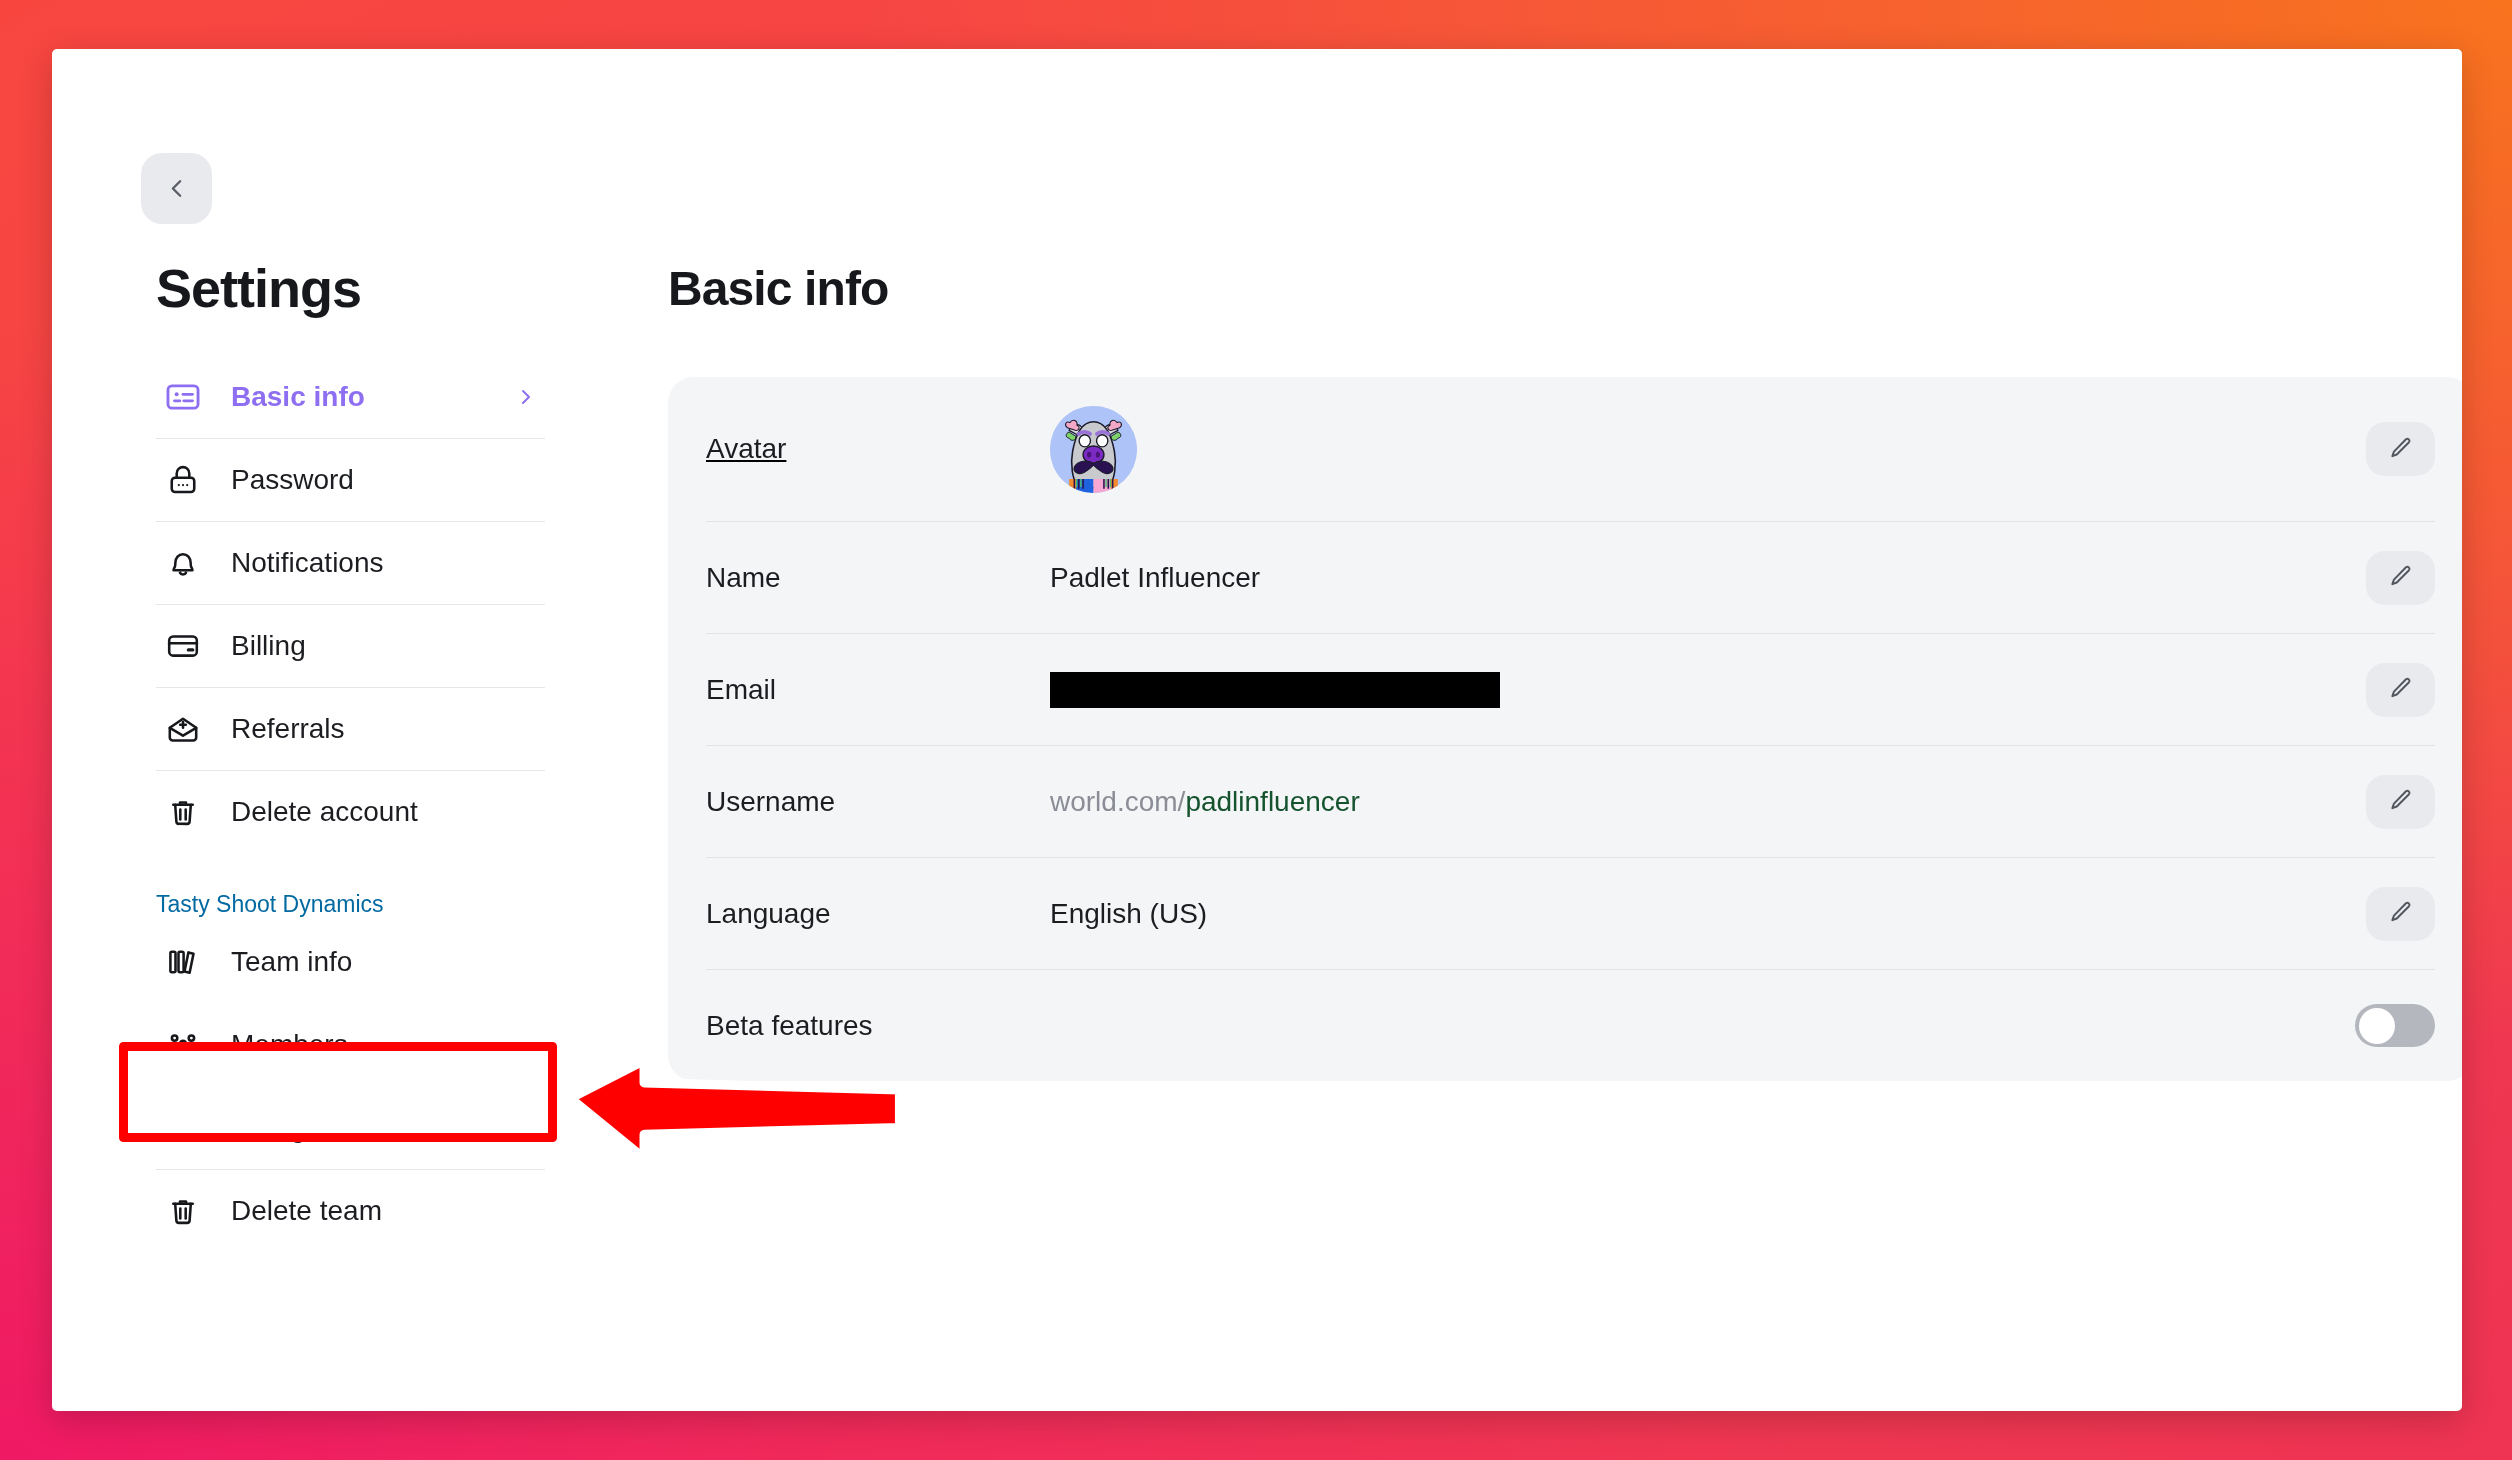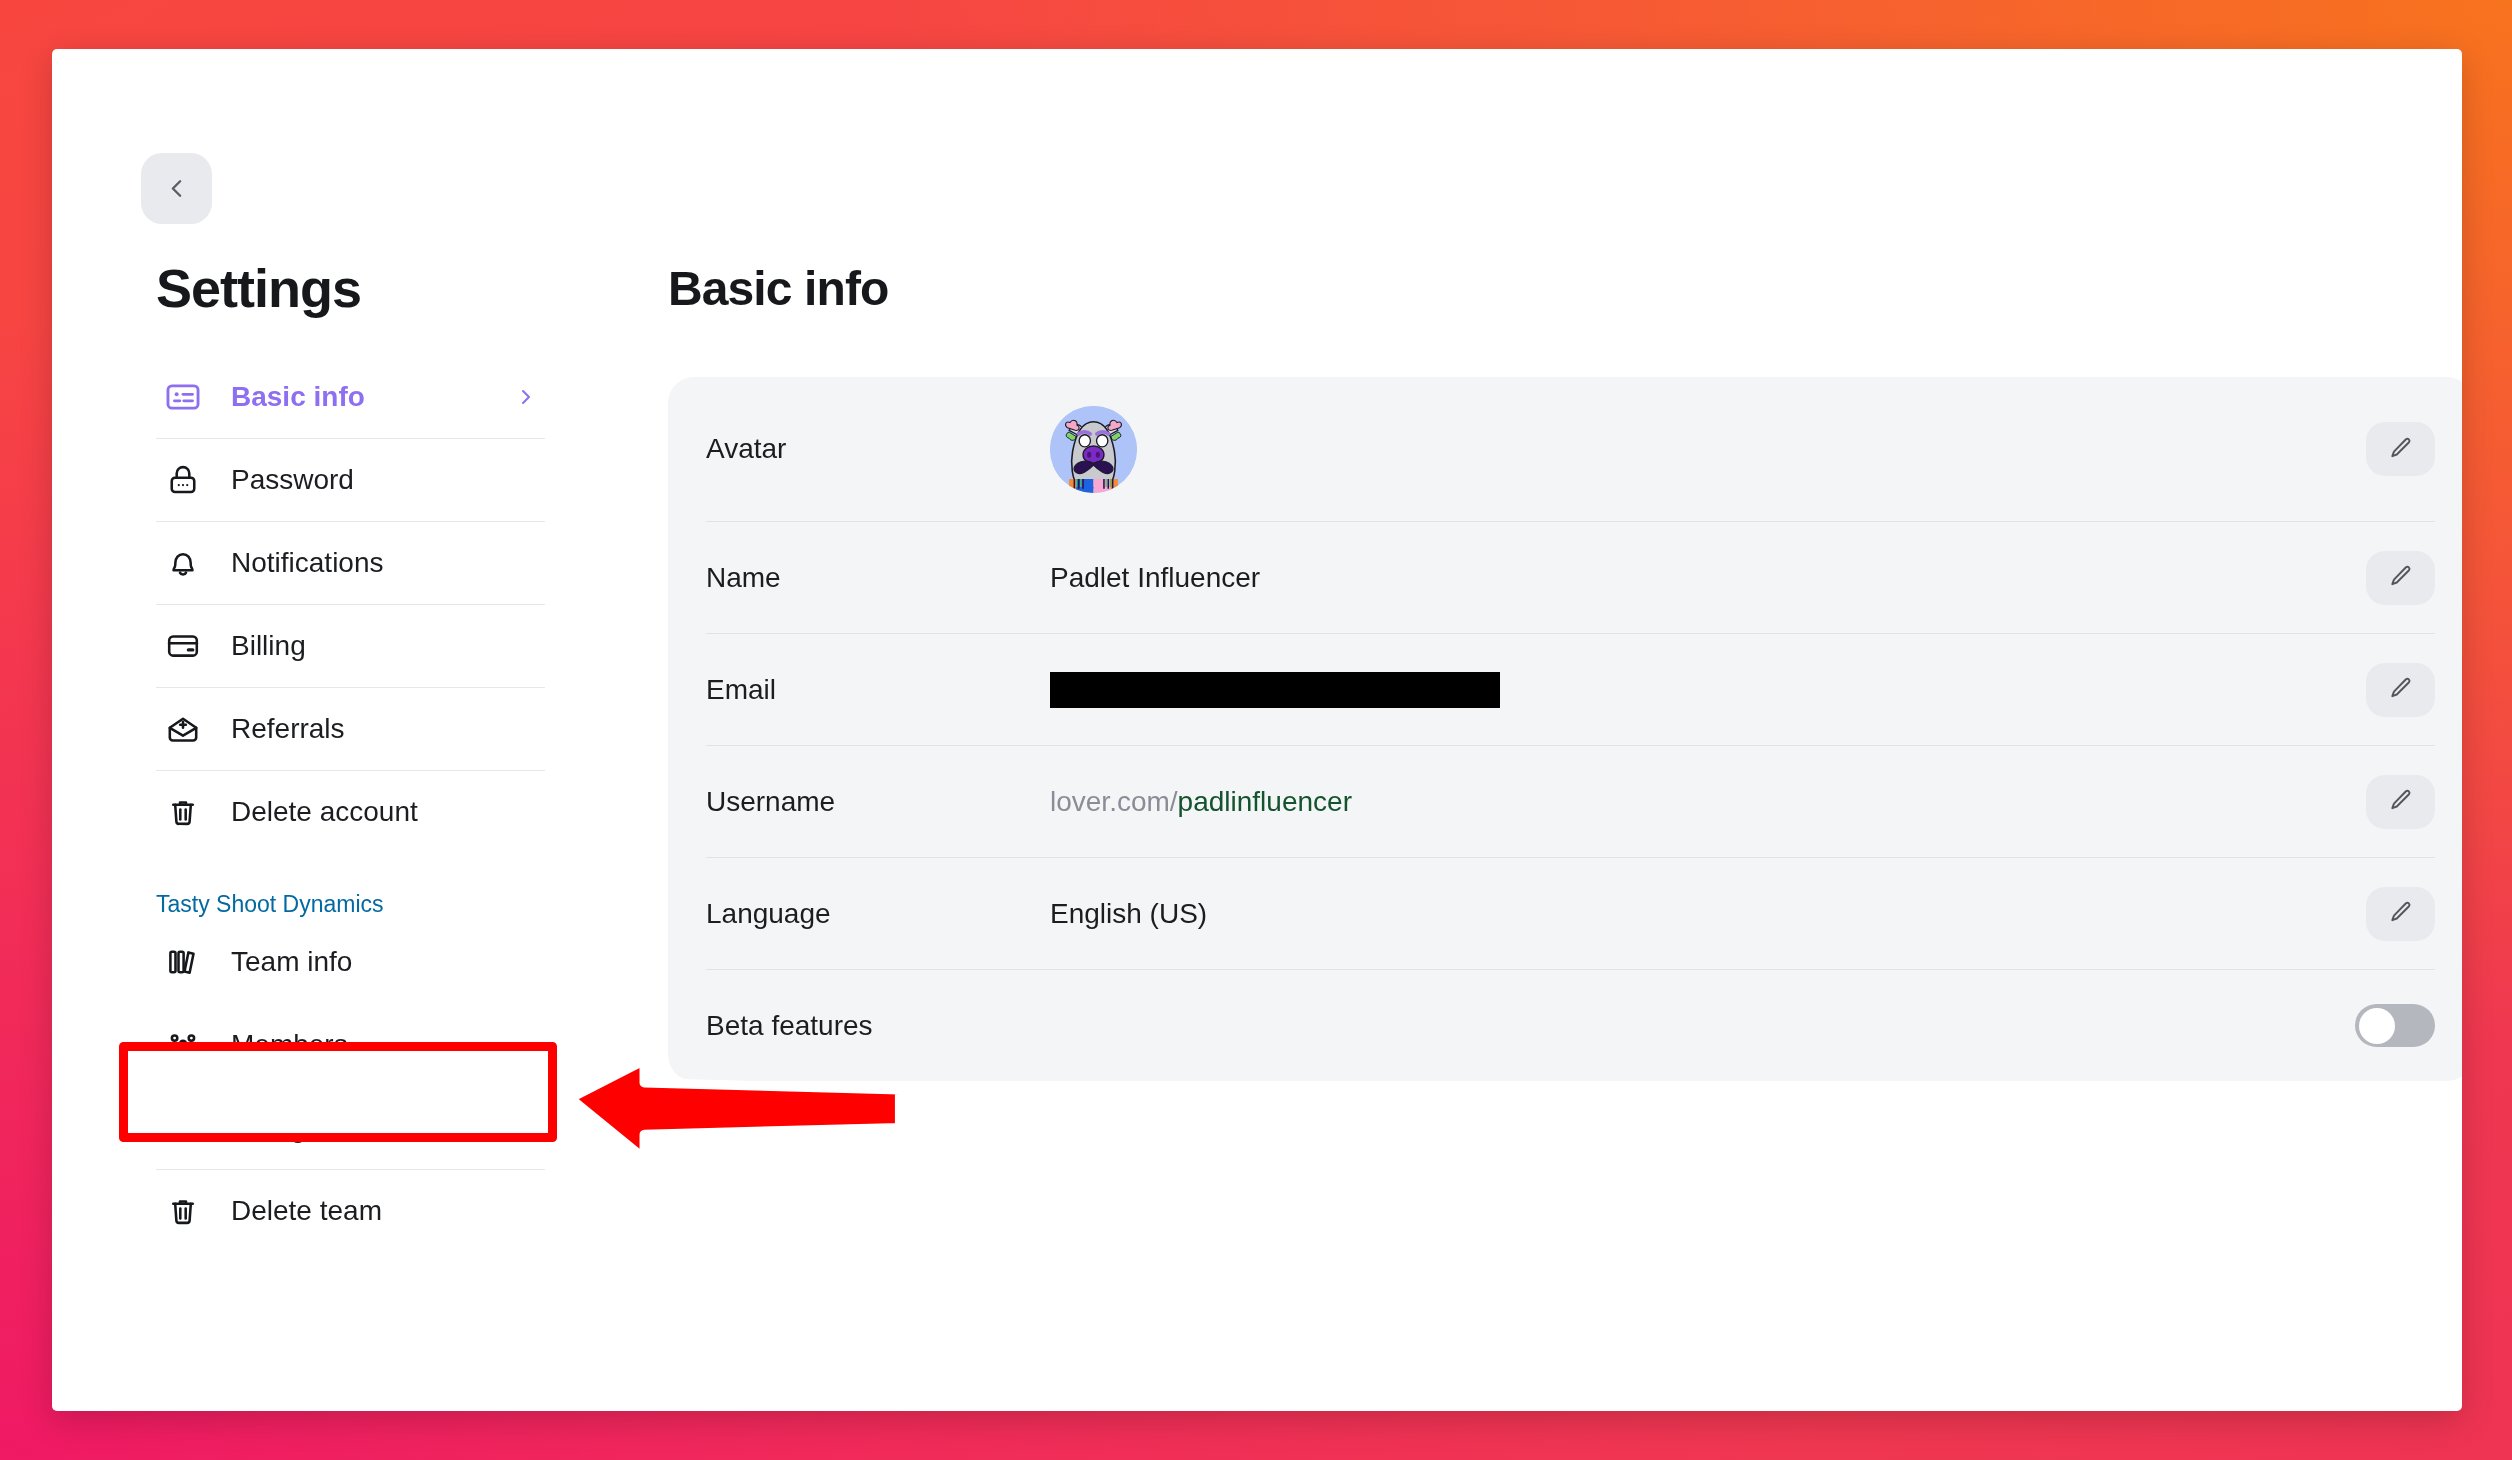--- a/index.html
+++ b/index.html
@@ -124,21 +124,21 @@
     border-radius: 26px;
     padding: 0 38px;
   }
   .info-row {
     display: flex;
     align-items: center;
     min-height: 112px;
     position: relative;
   }
   .info-row + .info-row { border-top: 1.4px solid #E2E3E7; }
-  .info-row.avatar-row { min-height: 144px; }
+  .info-row.avatar-row { min-height: 144px; text-decoration: underline; }
   .row-label {
     width: 344px;
     flex: 0 0 344px;
     font-size: 28px;
     color: #1C1D21;
   }
   .row-value {
     flex: 1;
     font-size: 28px;
     color: #1C1D21;
@@ -437,21 +437,21 @@
             <svg width="26" height="26" viewBox="0 0 24 24" fill="none" stroke="#52555D" stroke-width="1.8" stroke-linecap="round" stroke-linejoin="round">
               <path d="M16.6 3.9a2 2 0 0 1 2.8 2.8L8.1 18 4 19.5 5.5 15.4z"></path>
             </svg>
           </span>
         </button>
       </div>
 
       <div class="info-row">
         <div class="row-label">Username</div>
         <div class="row-value">
-          <span class="uname-prefix">lover.com/</span>
+          <span class="uname-prefix">world.com/</span>
             <span class="uname-handle">padlinfluencer</span>
         </div>
         <button class="edit-btn">
           <span>
             <svg width="26" height="26" viewBox="0 0 24 24" fill="none" stroke="#52555D" stroke-width="1.8" stroke-linecap="round" stroke-linejoin="round">
               <path d="M16.6 3.9a2 2 0 0 1 2.8 2.8L8.1 18 4 19.5 5.5 15.4z"></path>
             </svg>
           </span>
         </button>
       </div>

